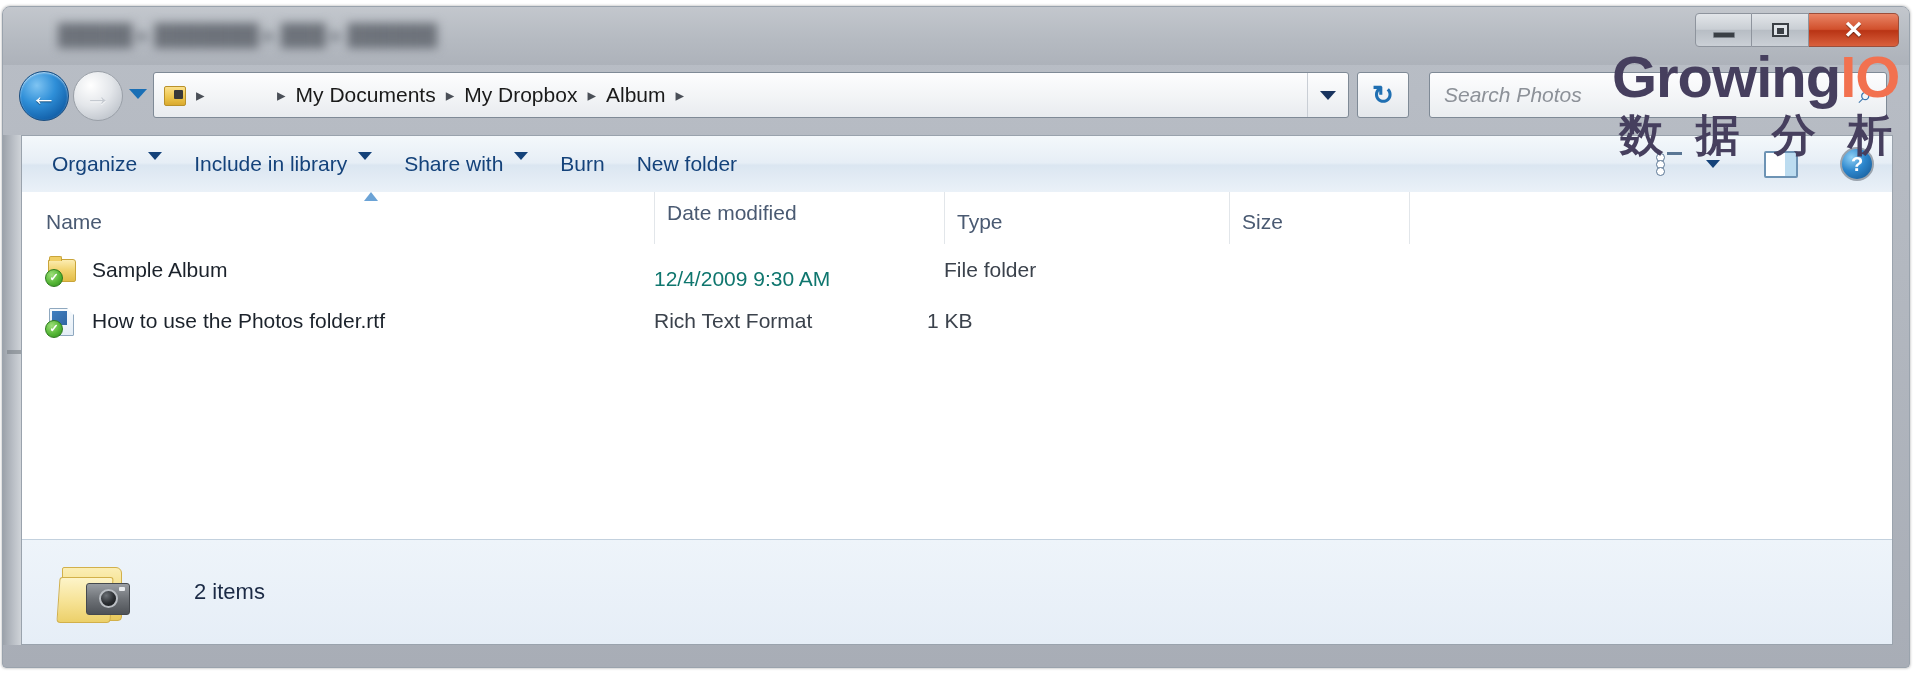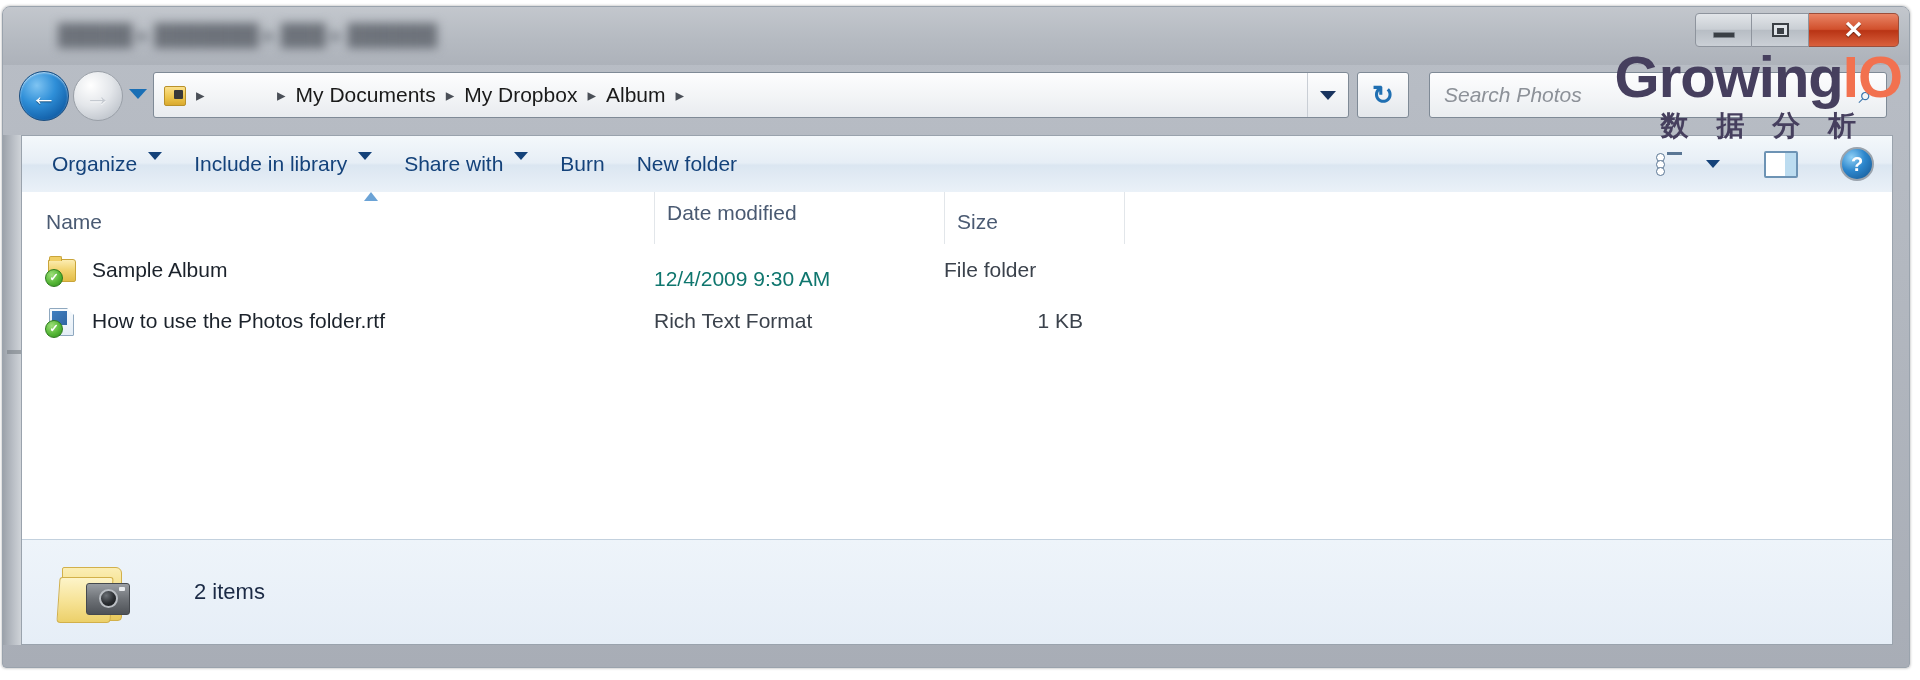--- a/index.html
+++ b/index.html
@@ -305,21 +305,21 @@
   }
   .row {
     height: 51px;
     display: flex;
     align-items: center;
   }
   .cell { font-size: 21px; color: #232a33; box-sizing: border-box; white-space: nowrap; }
   .cell-name { width: 620px; display:flex; align-items:center; padding-left: 24px; }
   .cell-date { width: 290px; padding-left: 12px; color:#0f766e;margin-top:18px; }
   .cell-type { width: 285px; padding-left: 12px; color:#3b424c; }
-  .cell-size { width: 180px; padding-right: 24px; text-align: right; color:#3b424c; }
+  .cell-size { width: 180px; padding-right: 24px; color:#3b424c; }
 
   .fname { margin-left: 14px; color:#1b222b; }
 
   
   .ico-wrap { position: relative; width: 32px; height: 30px; flex: 0 0 auto; }
   .folder-ico {
     position: absolute; left: 2px; top: 4px;
     width: 26px; height: 21px;
     background: linear-gradient(180deg,#fcedb2 0%, #f2d574 45%, #e3bd48 100%);
     border: 1px solid #c9a53a;
@@ -425,21 +425,21 @@
     pointer-events: none;
   }
   .wm-logo {
     font-size: 58px;
     font-weight: bold;
     letter-spacing: -1px;
     line-height: 1;
     white-space: nowrap;
   }
   .wm-cn {
-    font-size: 28px;
+    font-size: 44px;
     font-weight: bold;
     letter-spacing: 10px;
     line-height: 1.15;
     margin-top: 4px;
     padding-left: 10px;
   }
 </style>
 </head>
 <body>
 
@@ -546,20 +546,23 @@
       </div>
 
       <div class="colhead">
         <div class="col col-name">
           <div class="sort-asc"></div>
           <span>Name</span>
         </div>
         <div class="col col-date">
           <span>Date modified</span>
         </div>
+        <div class="col col-type">
+          <span>Type</span>
+        </div>
         <div class="col col-size">
           <span>Size</span>
         </div>
         <div class="col-rest"></div>
       </div>
 
       <div class="filelist">
 
         <div class="row">
           <div class="cell cell-name">

